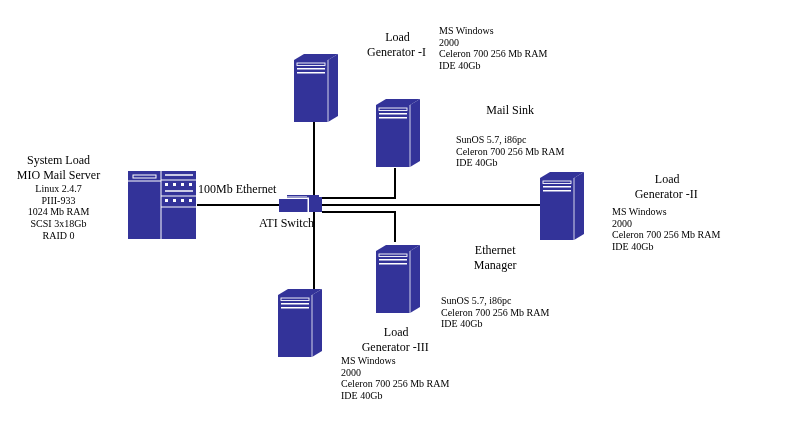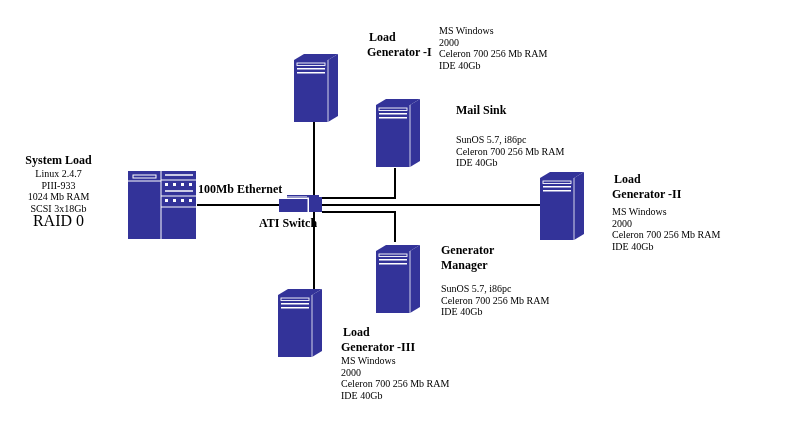--- a/index.html
+++ b/index.html
@@ -1,23 +1,23 @@
 <!DOCTYPE html>
 <html><head>
 <meta charset="utf-8">
 <style>
   html, body { margin: 0; padding: 0; background: #ffffff; }
   body { width: 805px; height: 433px; position: relative; overflow: hidden;
          font-family: "Liberation Serif", serif; color: #000; }
   svg.wires { position: absolute; left: 0; top: 0; }
   .abs { position: absolute; }
-  .title { font-weight: bold; font-size: 12px; line-height: 15px; white-space: nowrap; }
+  .title { font-weight: normal; font-size: 12px; line-height: 15px; white-space: nowrap; text-align: center; }
   .spec { font-size: 10px; line-height: 11.5px; white-space: nowrap; }
   .center { text-align: center; }
-  .spec-lg { font-size: 16px; line-height: 13px; }
+  .spec-lg { font-size: 10px; line-height: 13px; }
 </style>
 </head>
 <body>
 
 <svg class="wires" width="805" height="433">
   <line x1="197" y1="205" x2="282" y2="205" stroke="#000" stroke-width="2"></line>
   <line x1="322" y1="205" x2="541" y2="205" stroke="#000" stroke-width="2"></line>
   <polyline points="322,198 395,198 395,168" fill="none" stroke="#000" stroke-width="2"></polyline>
   <polyline points="322,212 395,212 395,242" fill="none" stroke="#000" stroke-width="2"></polyline>
   <line x1="314" y1="121" x2="314" y2="289" stroke="#000" stroke-width="2"></line>
@@ -38,20 +38,21 @@
   <line x1="33" y1="25" x2="68" y2="25" stroke="#fff" stroke-width="1"></line>
   <rect x="37" y="28" width="3" height="3" fill="#fff"></rect>
     <rect x="45" y="28" width="3" height="3" fill="#fff"></rect>
   <rect x="53" y="28" width="3" height="3" fill="#fff"></rect>
     <rect x="61" y="28" width="3" height="3" fill="#fff"></rect>
   <line x1="33" y1="36" x2="68" y2="36" stroke="#fff" stroke-width="1"></line>
 </svg>
 
 <div class="abs center" style="left:6px;top:153px;width:105px">
   <div class="title">System Load</div>
+  <div class="title">MIO Mail Server</div>
   <div class="spec">Linux 2.4.7</div>
   <div class="spec">PIII-933</div>
   <div class="spec">1024 Mb RAM</div>
   <div class="spec">SCSI 3x18Gb</div>
   <div class="spec-lg">RAID 0</div>
 </div>
 
 <div class="abs title" style="left:198px;top:182px">100Mb Ethernet</div>
 
 <svg class="abs" style="left:279px;top:194px" width="46" height="20">
@@ -110,22 +111,22 @@
   <div class="spec">MS Windows</div>
   <div class="spec">2000</div>
   <div class="spec">Celeron 700 256 Mb RAM</div>
   <div class="spec">IDE 40Gb</div>
 </div>
 
 <svg class="abs" style="left:376px;top:243px" width="44" height="70" viewBox="0 0 44 70">
     <use href="#tower"></use>
   </svg>
 <div class="abs" style="left:441px;top:243px">
-  <div class="title">Generator</div>
-  <div class="title" style="margin-bottom:10px">Manager</div>
+  <div class="title">Ethernet</div>
+  <div class="title" style="margin-bottom:22px">Manager</div>
   <div class="spec">SunOS 5.7, i86pc</div>
   <div class="spec">Celeron 700 256 Mb RAM</div>
   <div class="spec">IDE 40Gb</div>
 </div>
 
 <svg class="abs" style="left:278px;top:287px" width="44" height="70" viewBox="0 0 44 70">
     <use href="#tower"></use>
   </svg>
 <div class="abs" style="left:341px;top:325px">
   <div class="title" style="padding-left:2px">Load</div>

